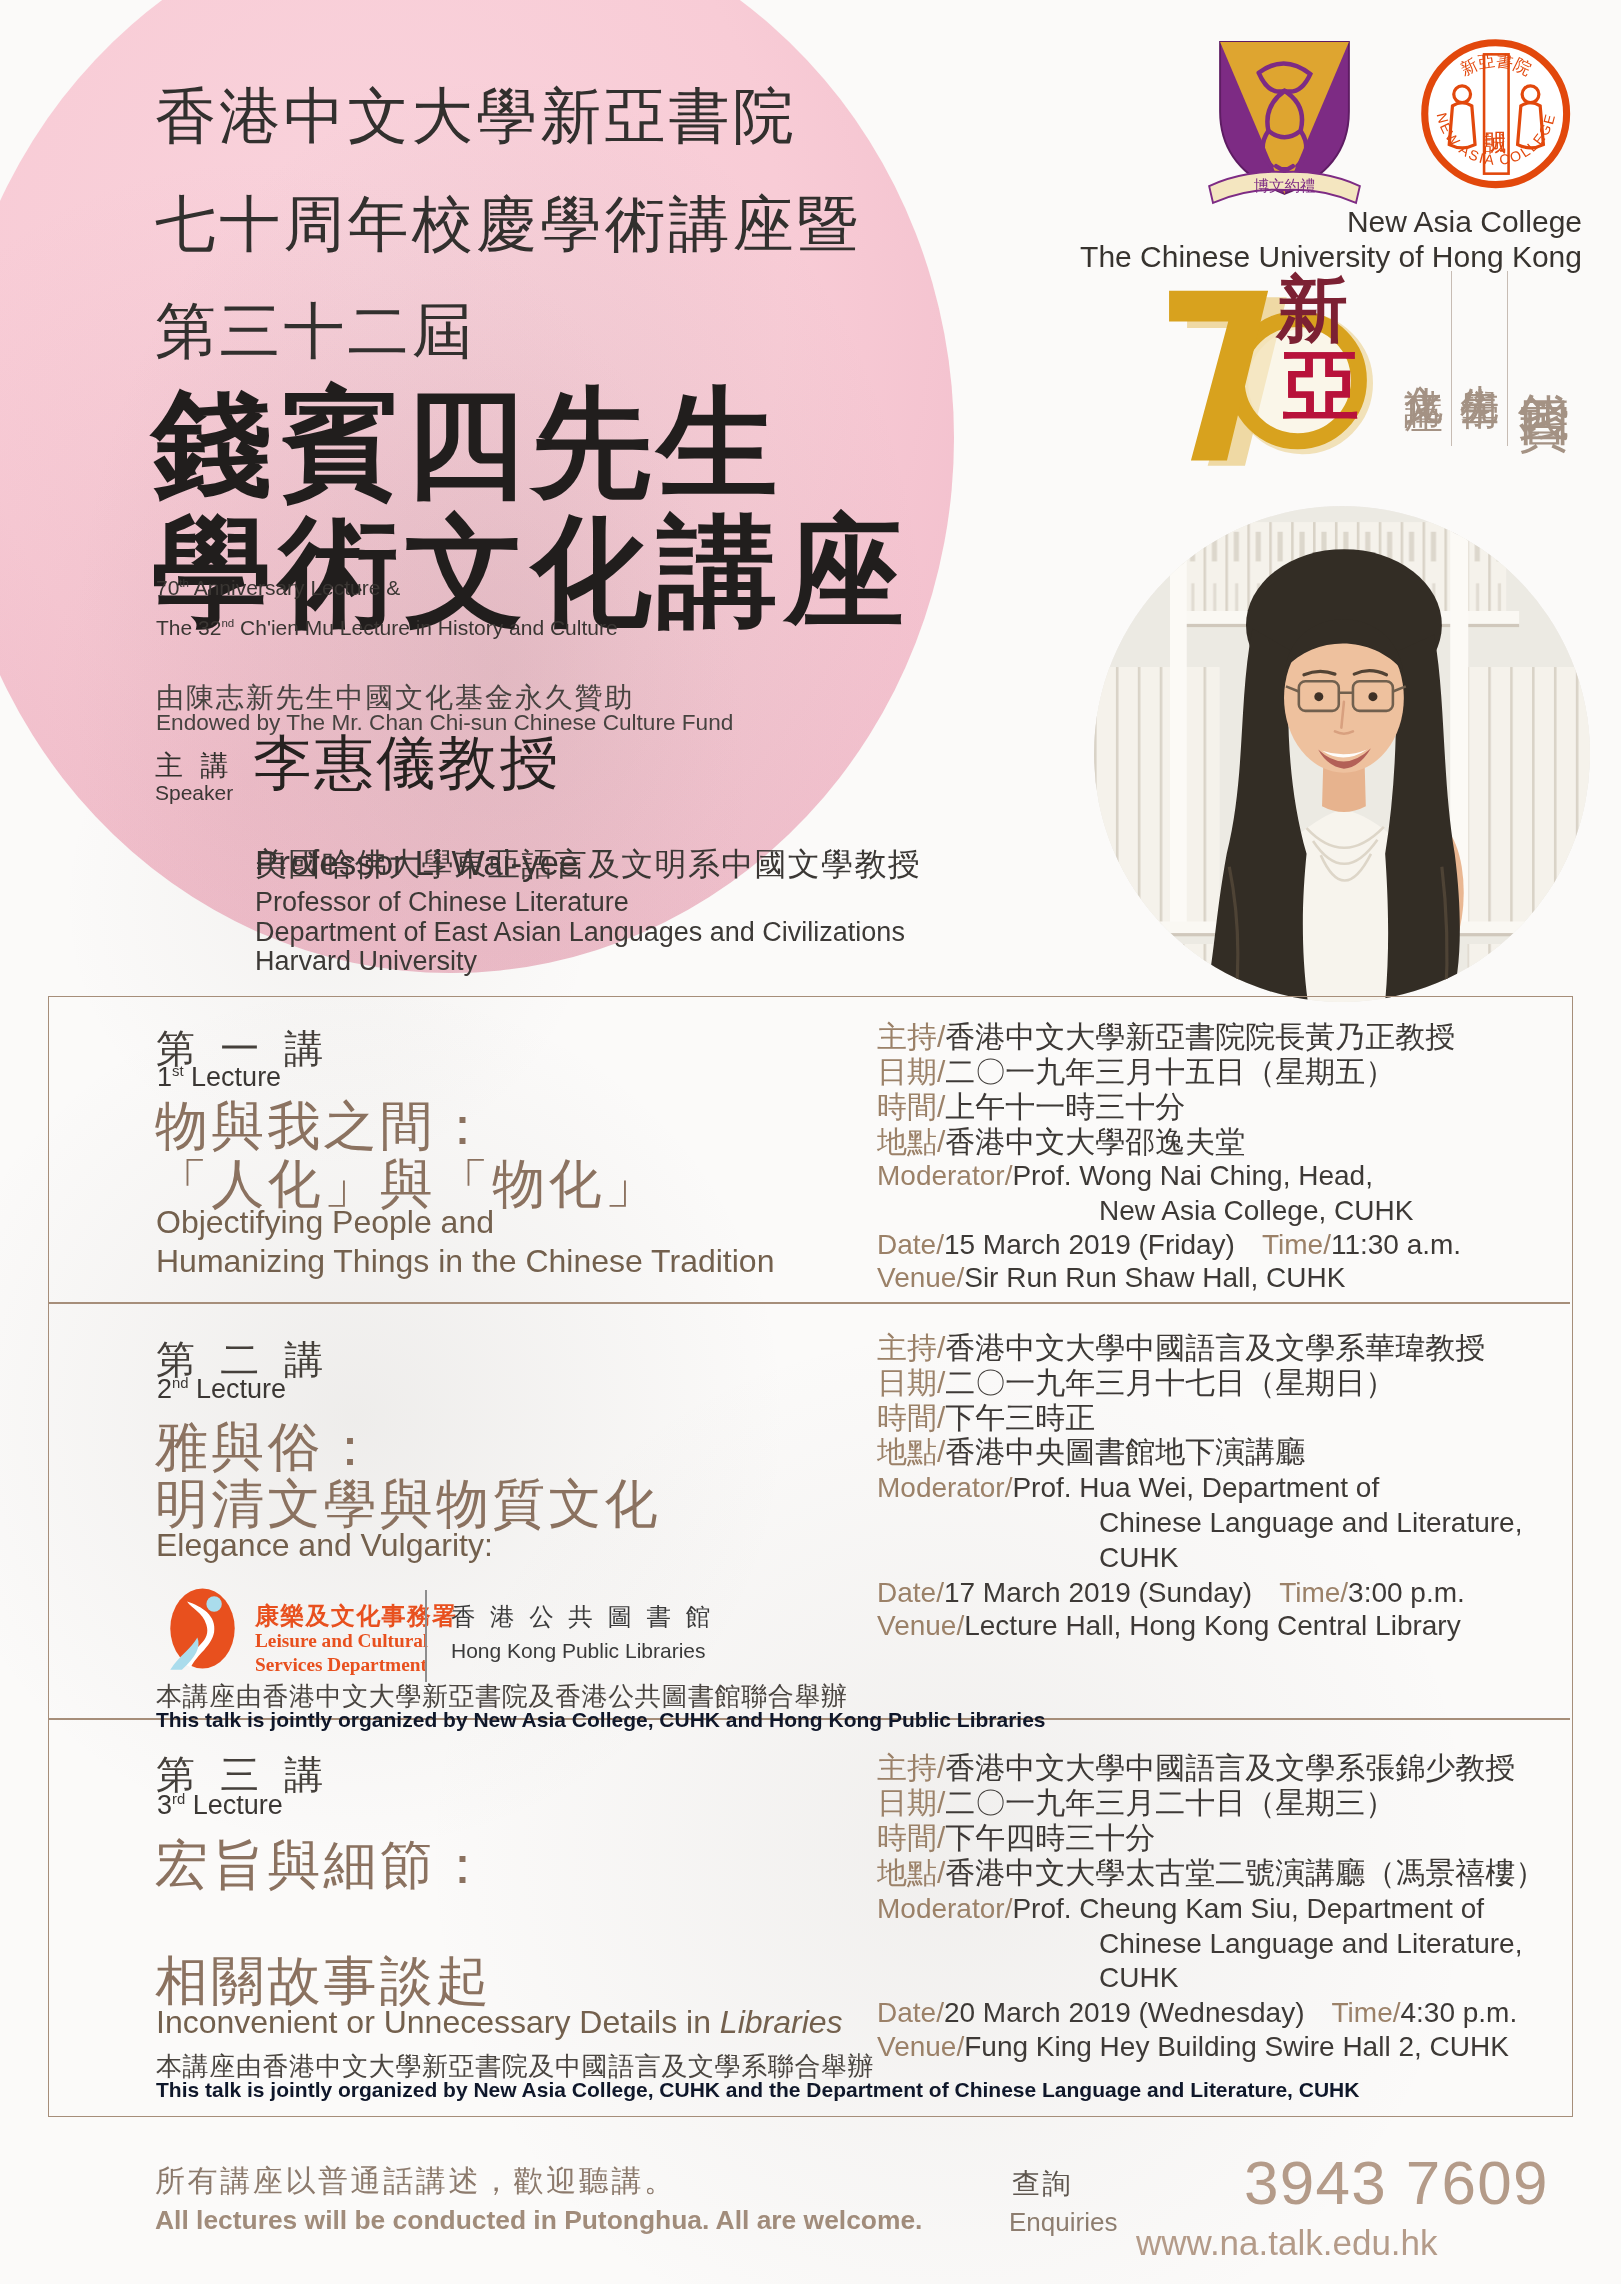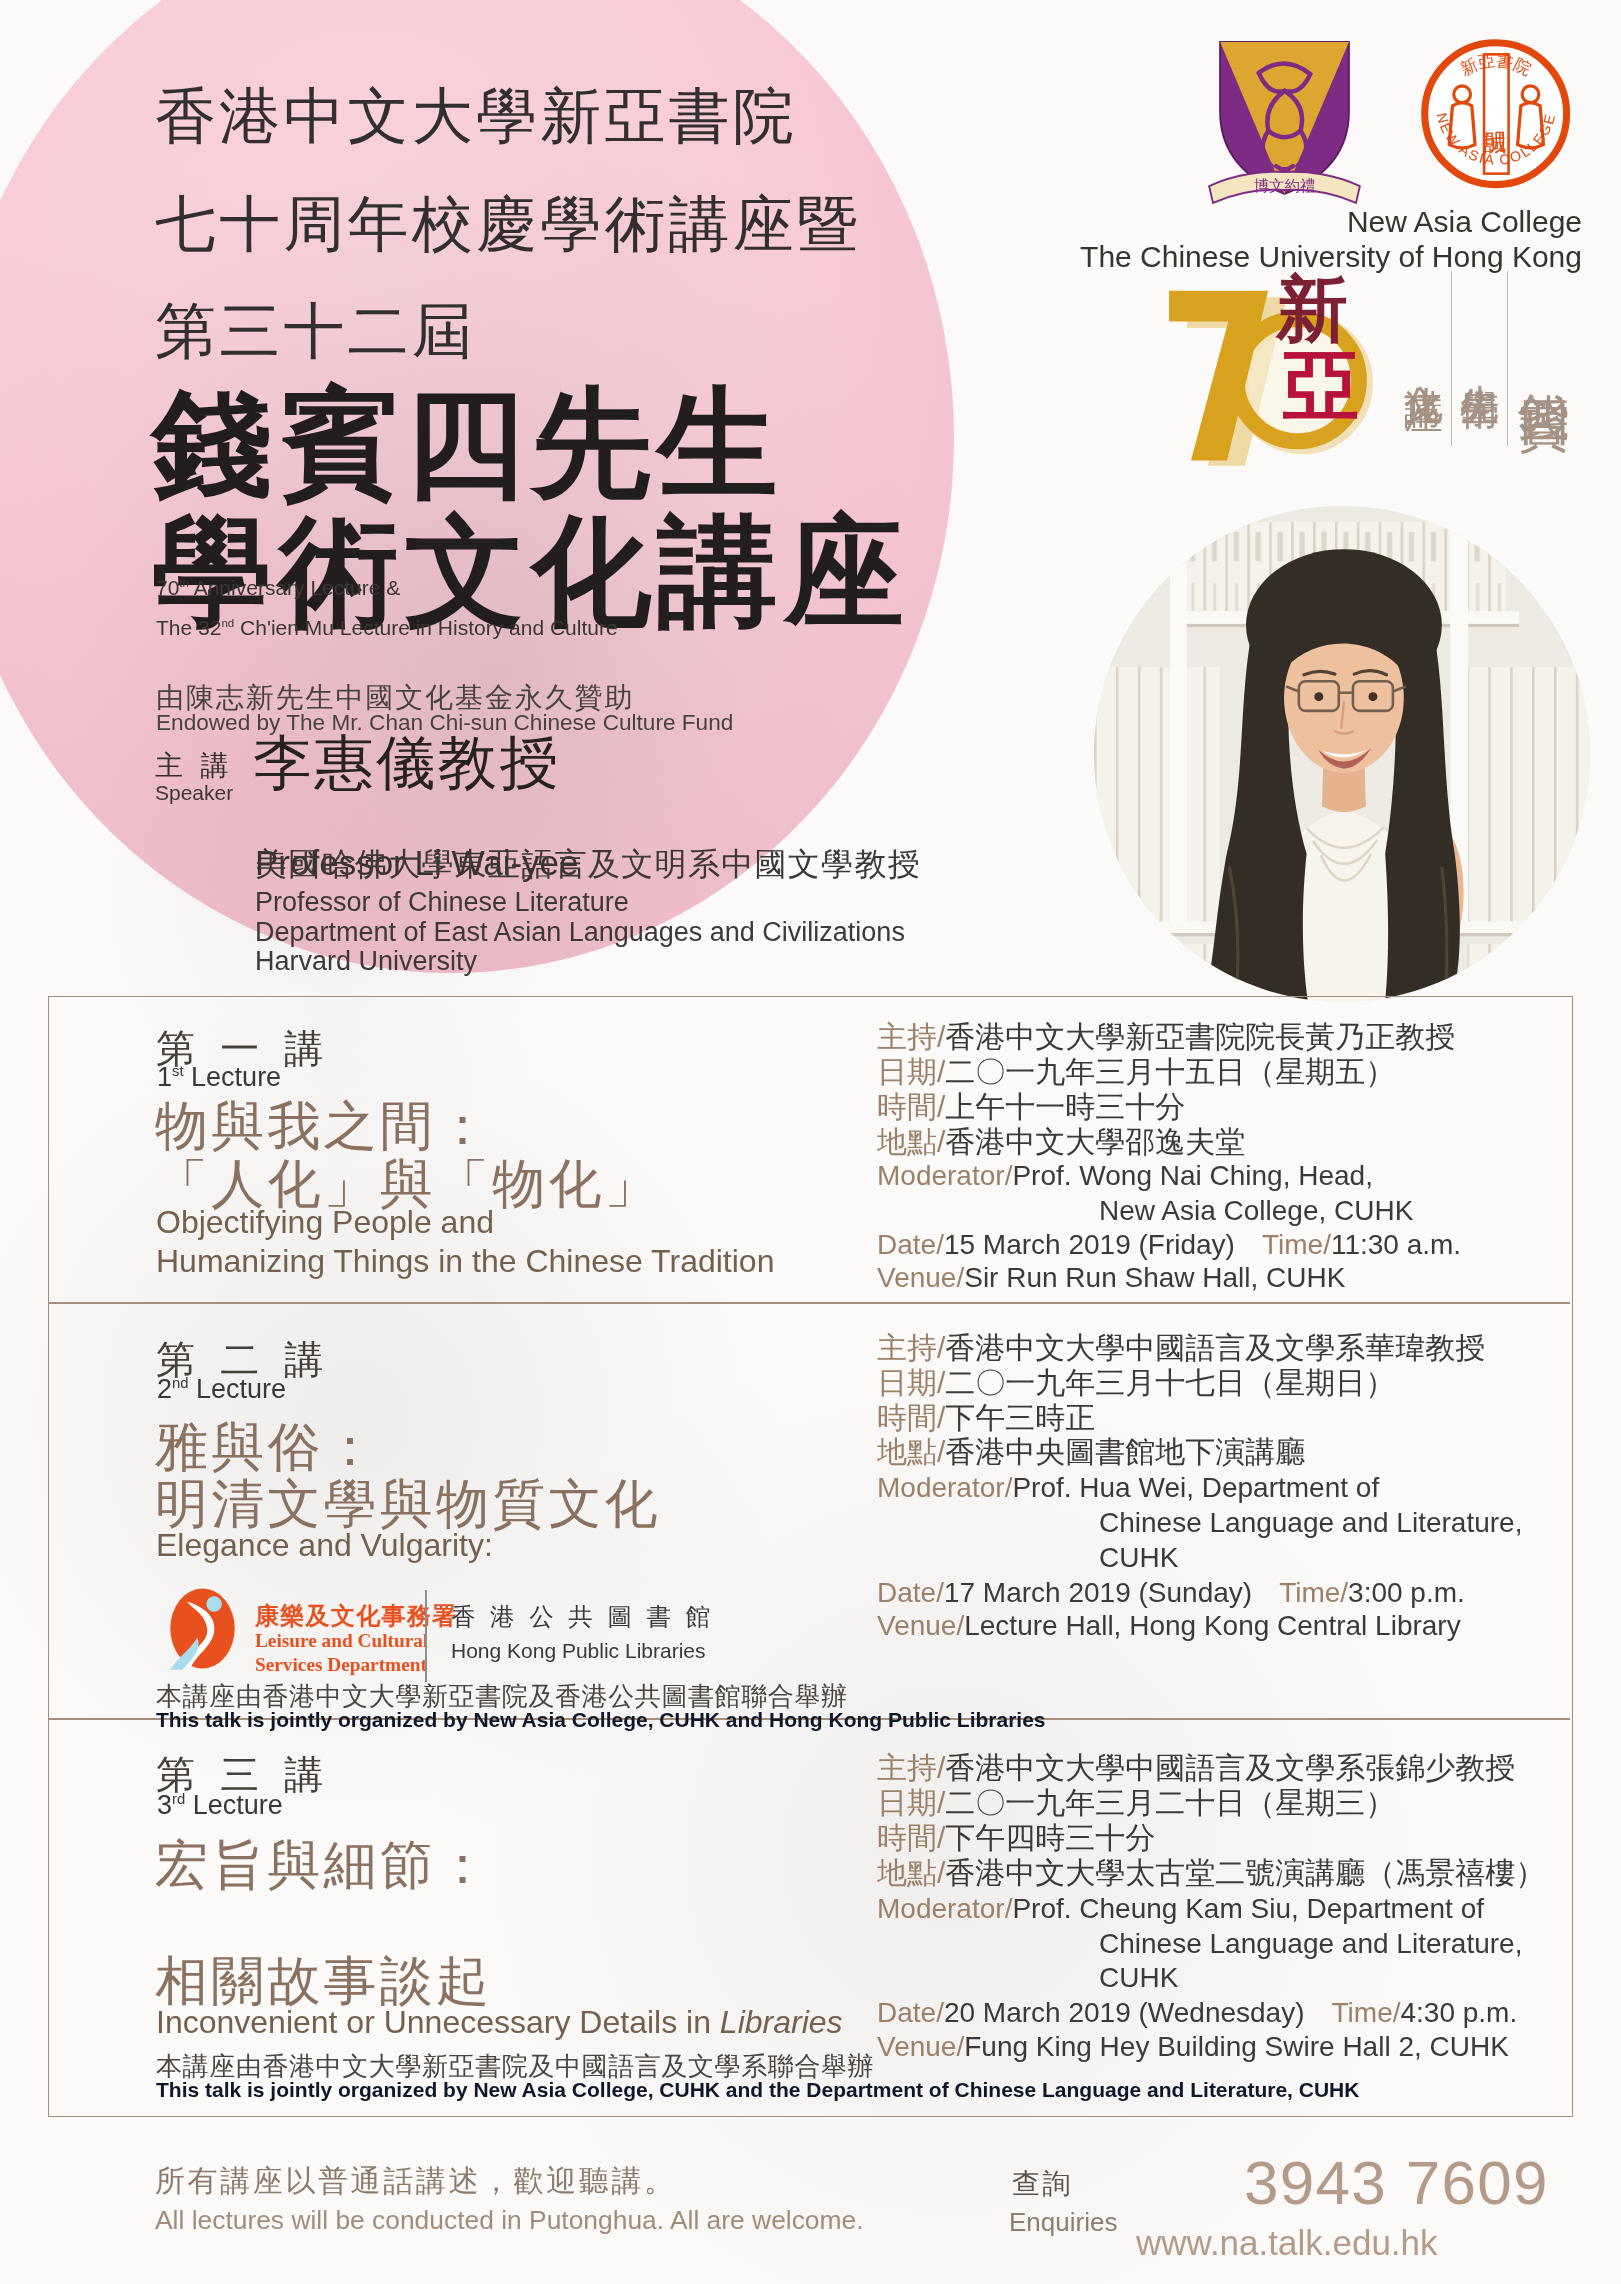--- a/index.html
+++ b/index.html
@@ -78,21 +78,21 @@
 
   
   .lcsd-zh{left:255px;top:1600px;font-size:24px;font-weight:700;color:var(--lcsd_orange);letter-spacing:1.3px;}
   .lcsd-en{left:255px;font-size:19.3px;font-weight:700;color:var(--lcsd_orange);font-family:"Liberation Serif",serif;}
   .lcsd-div{left:425px;top:1590px;width:1.9px;height:92px;background:#8e8e8e;}
   .hkpl-zh{left:451px;top:1600px;font-size:24.5px;color:#3a3a3a;letter-spacing:3.9px;}
   .hkpl-en{left:451px;top:1639px;font-size:21px;color:#3a3a3a;}
 
   
   .note-zh{left:155px;top:2161px;font-size:30px;letter-spacing:2.6px;color:#8c7a6c;}
-  .note-en{left:155px;top:2205px;font-size:26.4px;color:#a18c7b;}
+  .note-en{left:155px;top:2205px;font-size:26.4px;color:#a18c7b;font-weight:bold;}
   .enq-zh{left:1012px;top:2165px;font-size:28px;color:#5e564e;letter-spacing:2.6px;}
   .enq-en{left:1009px;top:2207px;font-size:26px;color:#8d7d6f;}
   .phone{left:1244px;top:2147px;font-size:62px;color:var(--phone_taupe);letter-spacing:1.3px;}
   .website{left:1136px;top:2223px;font-size:35px;color:var(--phone_taupe);}
   i.zuo{font-style:italic;}
 </style>
 </head>
 <body>
 
 <div class="poster">

